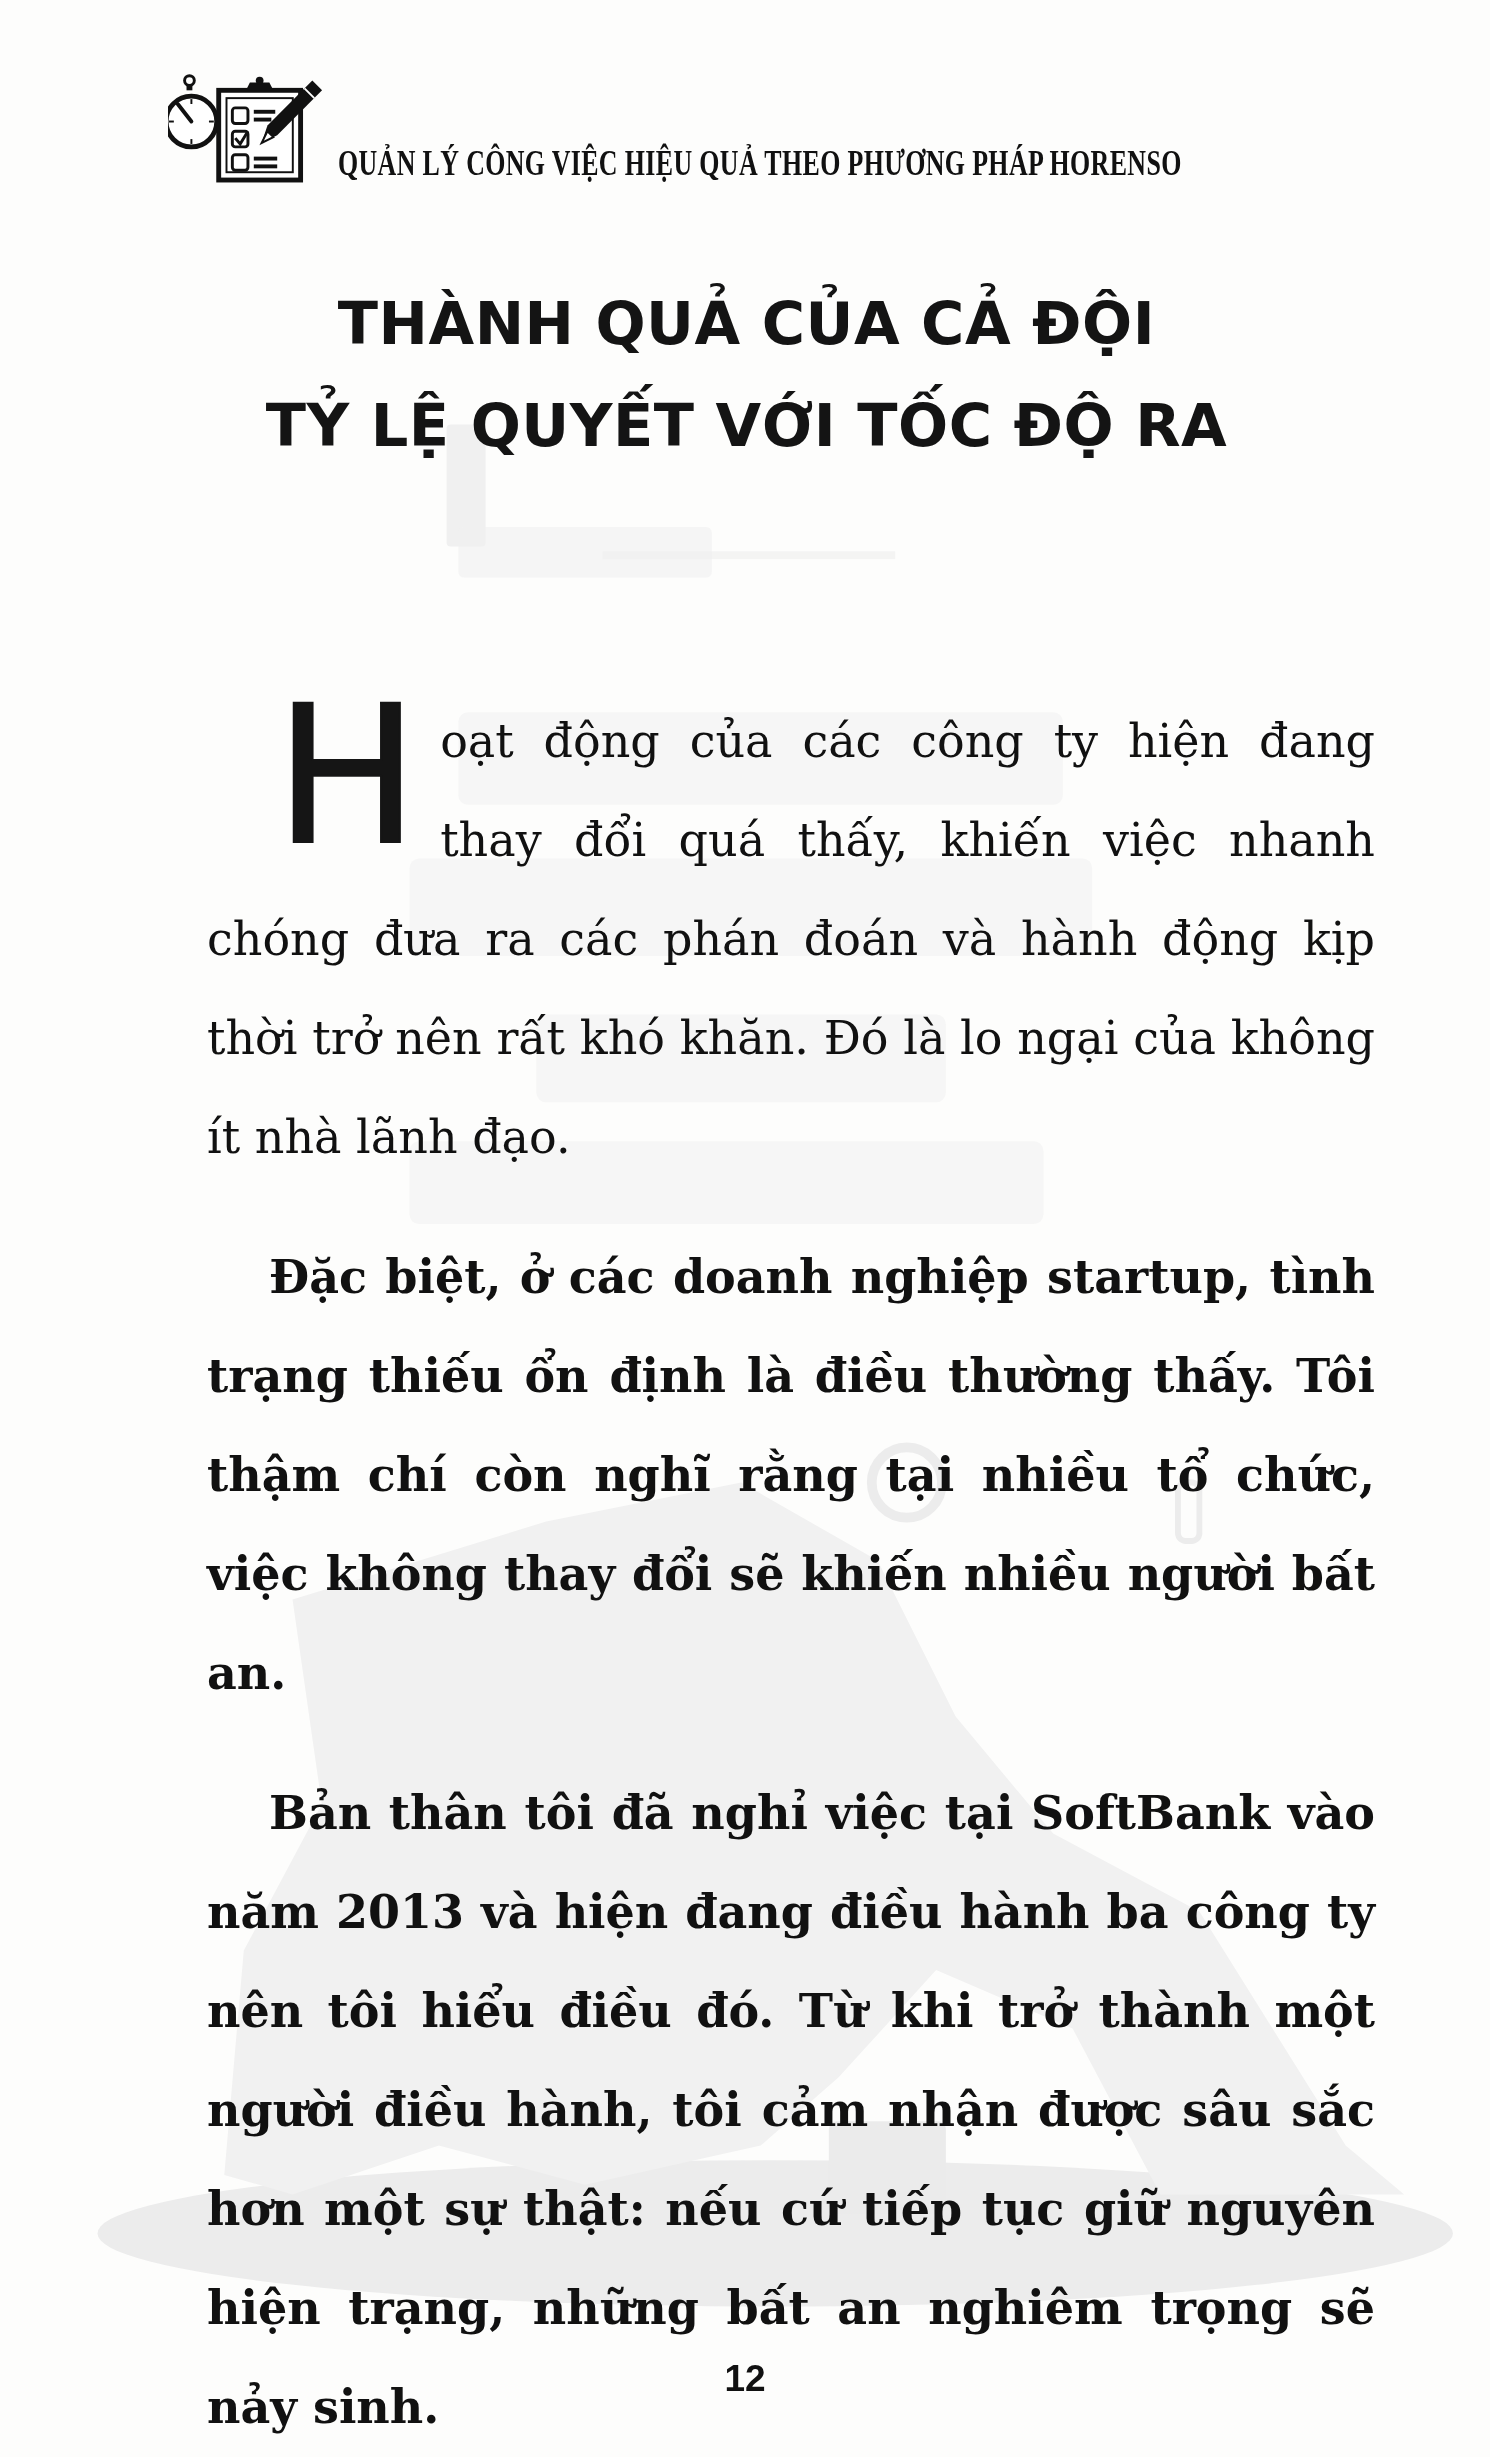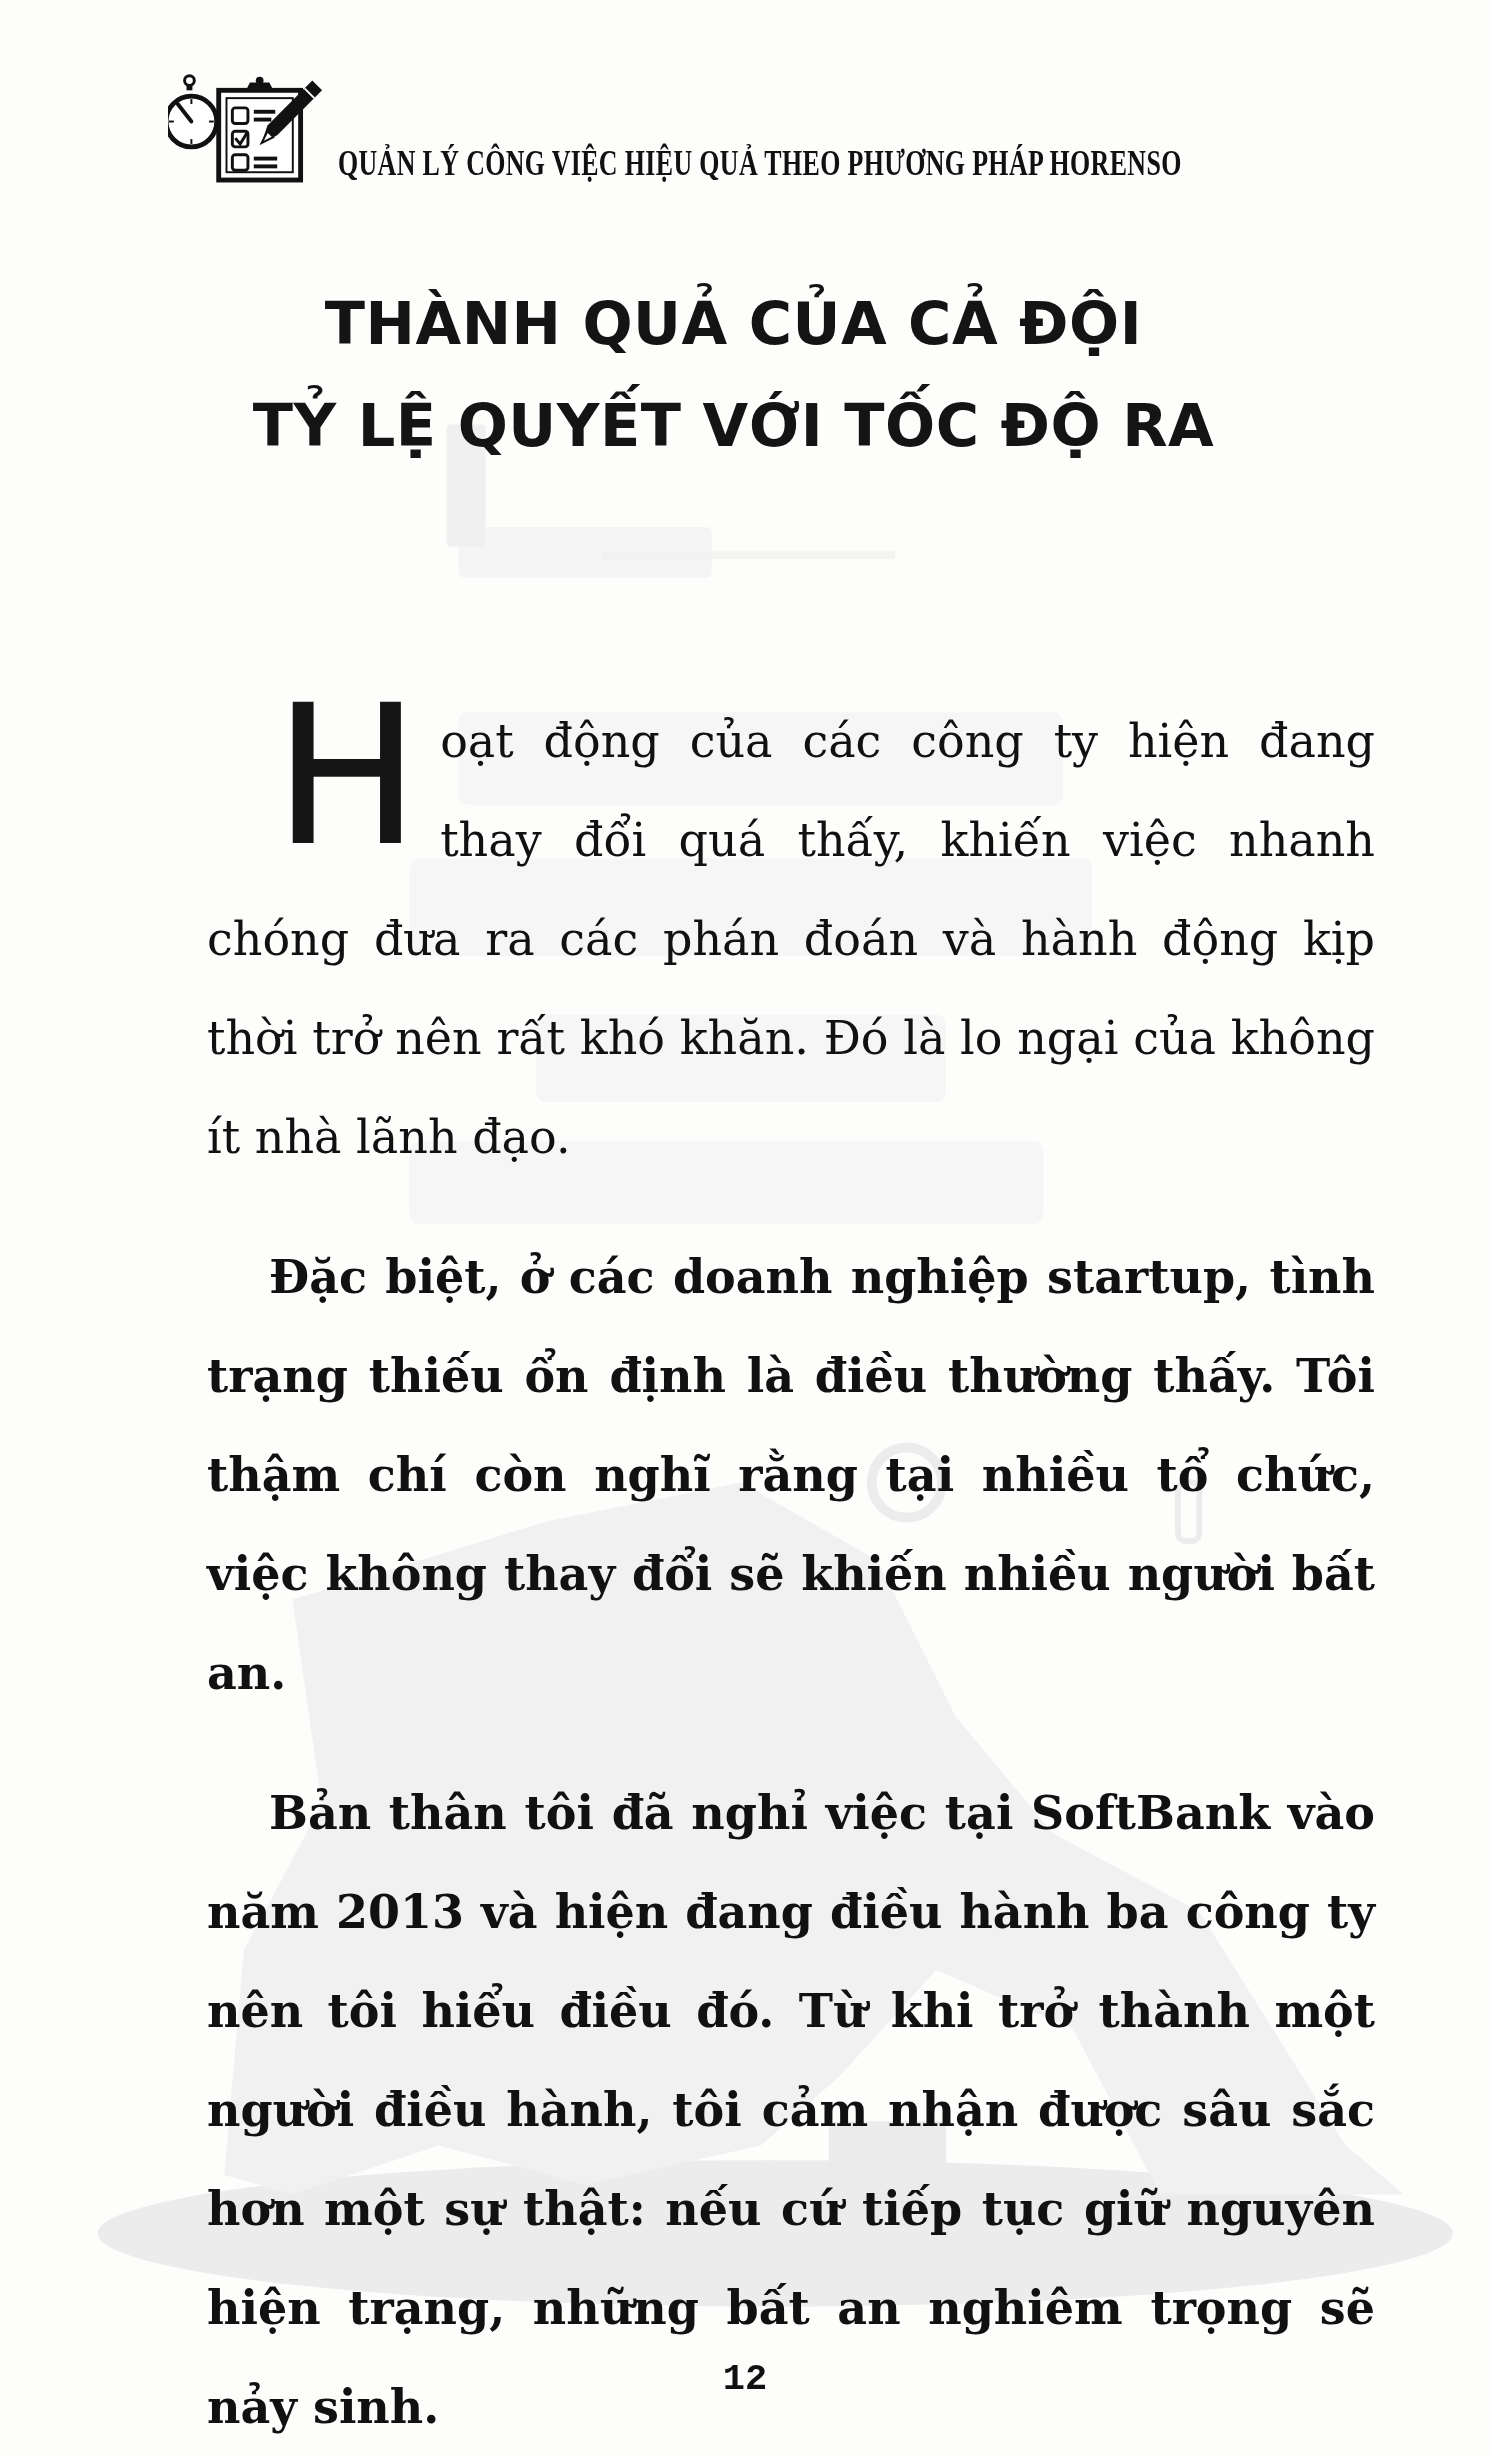--- a/index.html
+++ b/index.html
@@ -54,21 +54,21 @@
       letter-spacing: 0.5px;
       transform: scaleX(0.74);
       transform-origin: left center;
       white-space: nowrap;
       color: #111;
     }
 
     
     .section-title {
       position: absolute;
-      left: 207px;
+      left: 220px;
       width: 1053px;
       top: 273px;
       text-align: center;
       font-family: "DejaVu Sans", "Liberation Sans", sans-serif;
       font-weight: bold;
       font-size: 59px;
       line-height: 102px;
       letter-spacing: 0.5px;
       color: #141414;
     }
@@ -113,21 +113,21 @@
       -webkit-text-stroke: 2px #151515;
     }
 
     
     .page-number {
       position: absolute;
       left: 0;
       width: 1490px;
       top: 2358px;
       text-align: center;
-      font-family: Liberation Mono, monospace;
+      font-family: Liberation Sans, sans-serif;
       font-weight: bold;
       font-size: 37px;
       color: #111;
     }
   </style>
 </head>
 <body>
 
 <div class="page">
 

